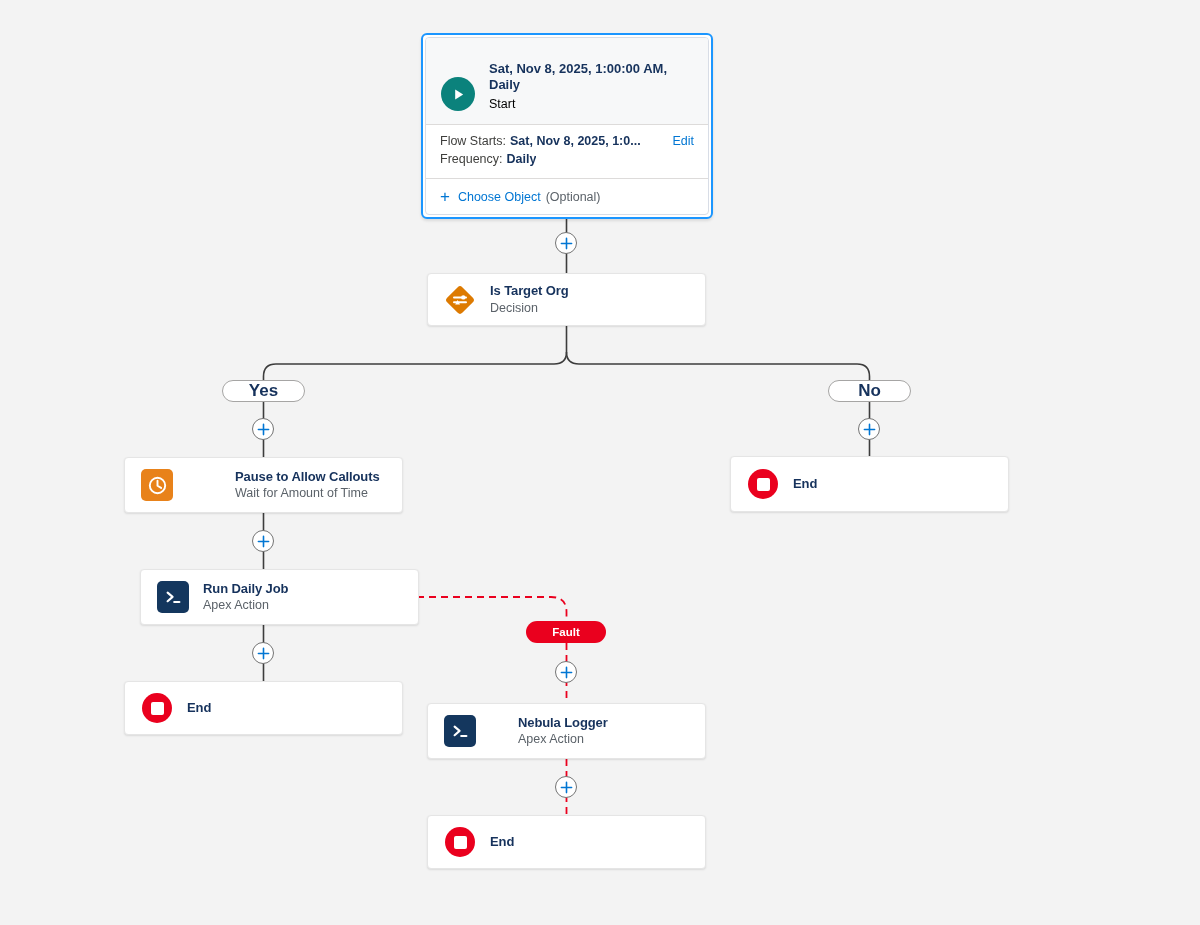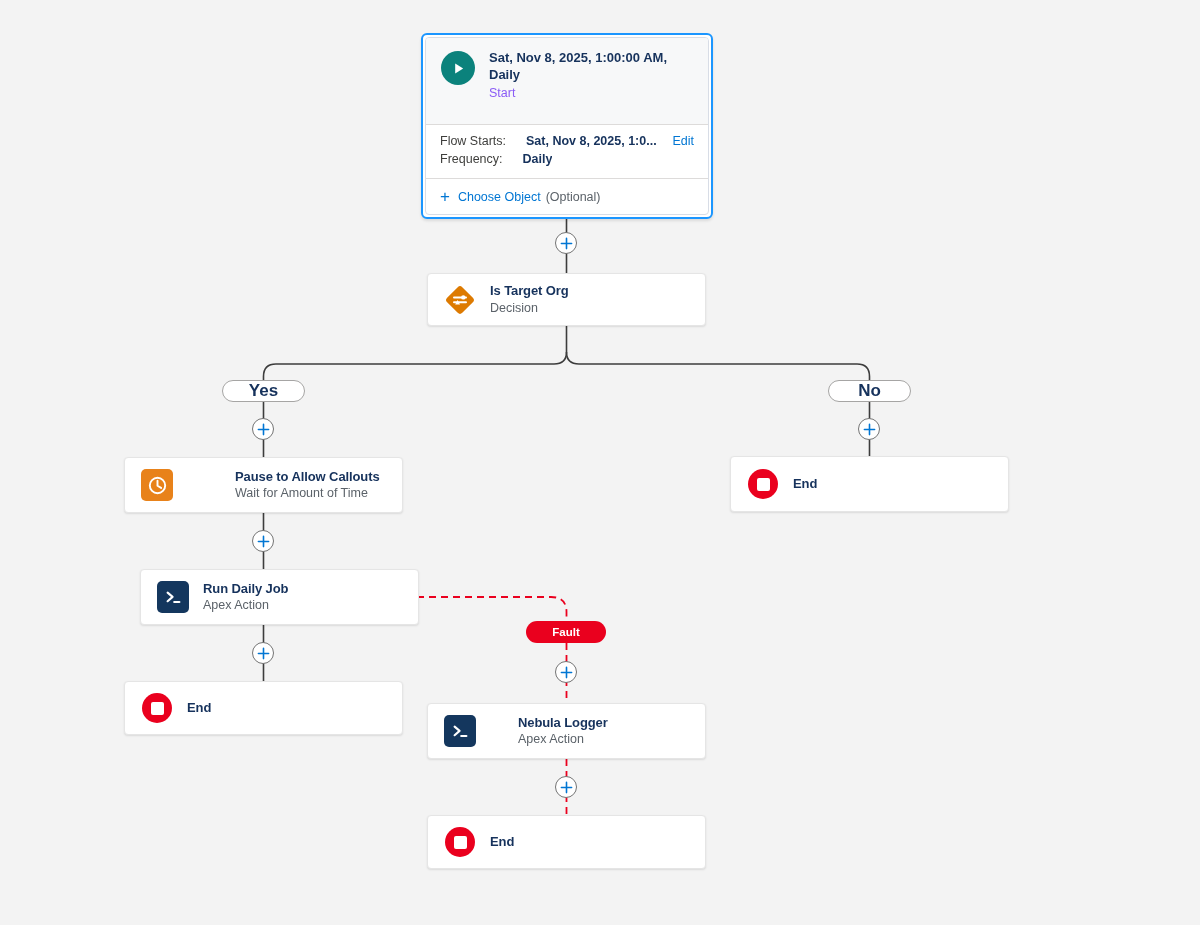--- a/index.html
+++ b/index.html
@@ -97,60 +97,60 @@
     border-radius: 4px;
     overflow: hidden;
     background: #ffffff;
     display: flex;
     flex-direction: column;
   }
   .start-head {
     background: #f7f8f9;
     border-bottom: 1px solid #dddbda;
     display: flex;
-    align-items: flex-start;
+    align-items: flex-end;
     padding: 12px 14px;
     height: 90px;
     box-sizing: border-box;
   }
   .start-head .node-icon {
     width: 36px;
     height: 36px;
     margin-right: 13px;
   }
   .start-title {
     font-size: 13px;
     font-weight: bold;
     color: #16325c;
     line-height: 1.28;
     max-width: 190px;
   }
   .start-sub {
     font-size: 12.5px;
-    color: #8b5cf6;
+    color: #000000;
     margin-top: 3px;
   }
   .start-body {
     padding: 9px 14px 8px 14px;
     border-bottom: 1px solid #dddbda;
     flex: 1 1 auto;
   }
   .start-row {
     display: flex;
     align-items: baseline;
     font-size: 12.5px;
     color: #3e3e3c;
     margin-bottom: 4px;
     white-space: nowrap;
   }
   .start-row .lbl { color: #3e3e3c; }
   .start-row .val {
     font-weight: bold;
     color: #16325c;
-    margin-left: 20px;
+    margin-left: 4px;
     overflow: hidden;
     text-overflow: ellipsis;
     max-width: 150px;
   }
   .edit-link {
     margin-left: auto;
     color: #0176d3;
     font-size: 12.5px;
     cursor: pointer;
     padding-left: 8px;

